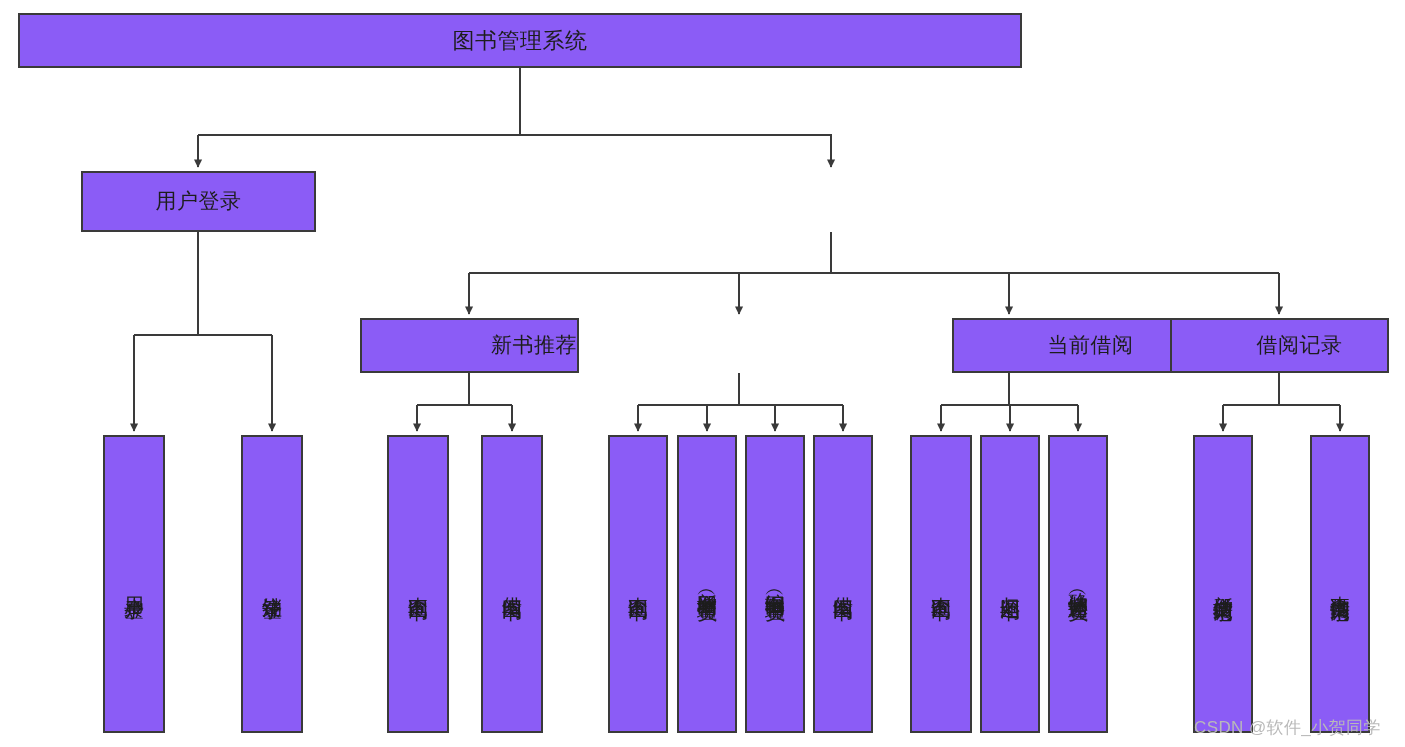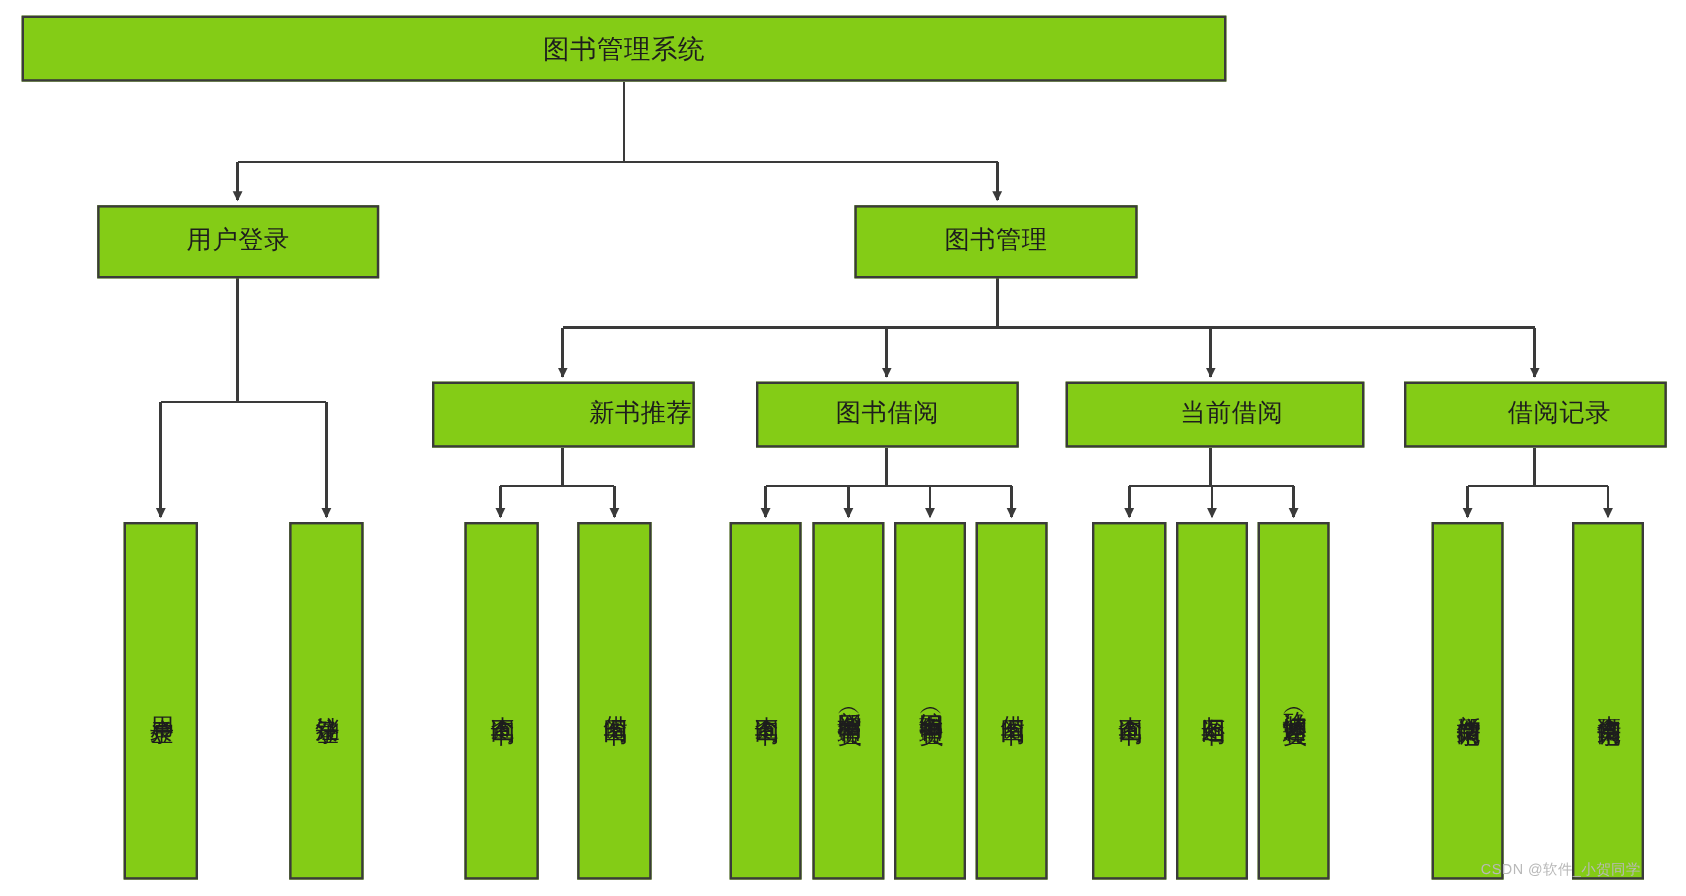--- a/index.html
+++ b/index.html
@@ -22,21 +22,21 @@
     position: absolute;
     left: 0;
     top: 0;
     width: 1405px;
     height: 747px;
     pointer-events: none;
   }
   .node {
     position: absolute;
     box-sizing: border-box;
-    background: #84cc16;
+    background: #8b5cf6;
     border: 2.4px solid #3a3a3a;
     display: flex;
     align-items: center;
     justify-content: center;
     color: #1d1d1d;
   }
   .node .label {
     display: block;
     text-align: center;
     line-height: 1.18;
@@ -60,25 +60,24 @@
     writing-mode: vertical-rl;
     text-orientation: upright;
     font-size: 20px;
     line-height: 1.05;
     letter-spacing: 1.5px;
     max-height: 286px;
   }
   .watermark {
     position: absolute;
     color: #b9b9b9;
-    font-size: 12px;
+    font-size: 17px;
     letter-spacing: 0.4px;
     white-space: nowrap;
     user-select: none;
-    margin-left: 40px;
   }
 </style>
 </head>
 <body>
 
 <div id="canvas">
 
   <svg id="wires" viewBox="0 0 1405 747" xmlns="http://www.w3.org/2000/svg">
     <defs>
       <marker id="arrow" markerWidth="9" markerHeight="9" refX="7.6" refY="4.5" orient="auto" markerUnits="userSpaceOnUse">
@@ -131,31 +130,25 @@
     </g>
   </svg>
 
   <div class="node horiz root" style="left:18px; top:13px; width:1004px; height:55px;">
     <span class="label">图书管理系统</span>
   </div>
 
   <div class="node horiz" style="left:81px; top:171px; width:235px; height:61px;">
     <span class="label">用户登录</span>
   </div>
-  <div class="node horiz" style="left:712px; top:171px; width:236px; height:61px;">
-    <span class="label">图书管理</span>
-  </div>
 
   <div class="node horiz" style="left:360px; top:318px; width:219px; height:55px;justify-content:flex-end;">
     <span class="label">新书推荐</span>
   </div>
-  <div class="node horiz" style="left:630px; top:318px; width:219px; height:55px;">
-    <span class="label">图书借阅</span>
-  </div>
-  <div class="node horiz" style="left:888px; top:318px; width:249px; height:55px;padding-left:28px;">
+  <div class="node horiz" style="left:952px; top:318px; width:249px; height:55px;padding-left:28px;">
     <span class="label">当前借阅</span>
   </div>
   <div class="node horiz" style="left:1170px; top:318px; width:219px; height:55px;padding-left:40px;">
     <span class="label">借阅记录</span>
   </div>
 
   <div class="node vert" style="left:103px; top:435px; width:62px; height:298px;">
     <span class="label">用户登录</span>
   </div>
   <div class="node vert" style="left:241px; top:435px; width:62px; height:298px;">

